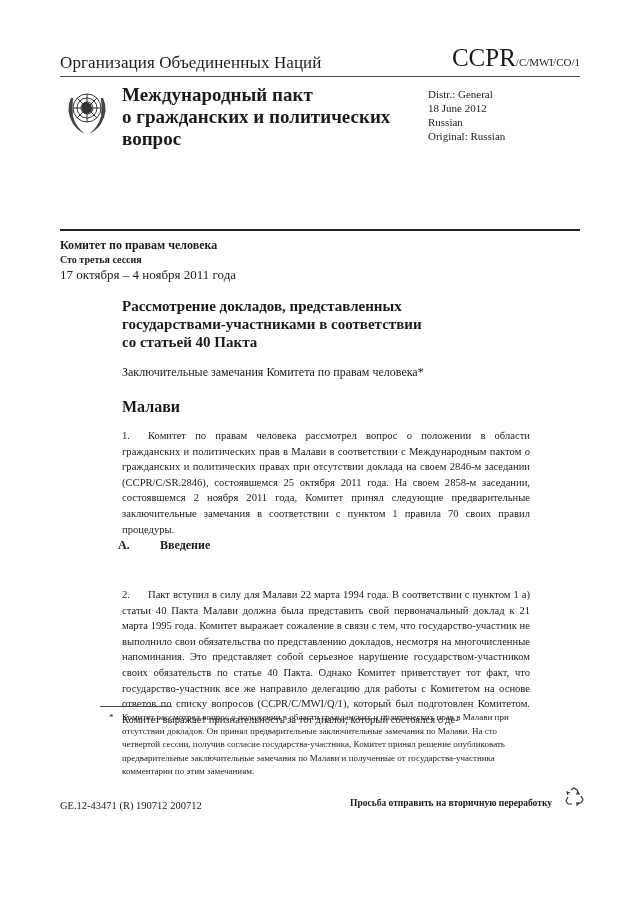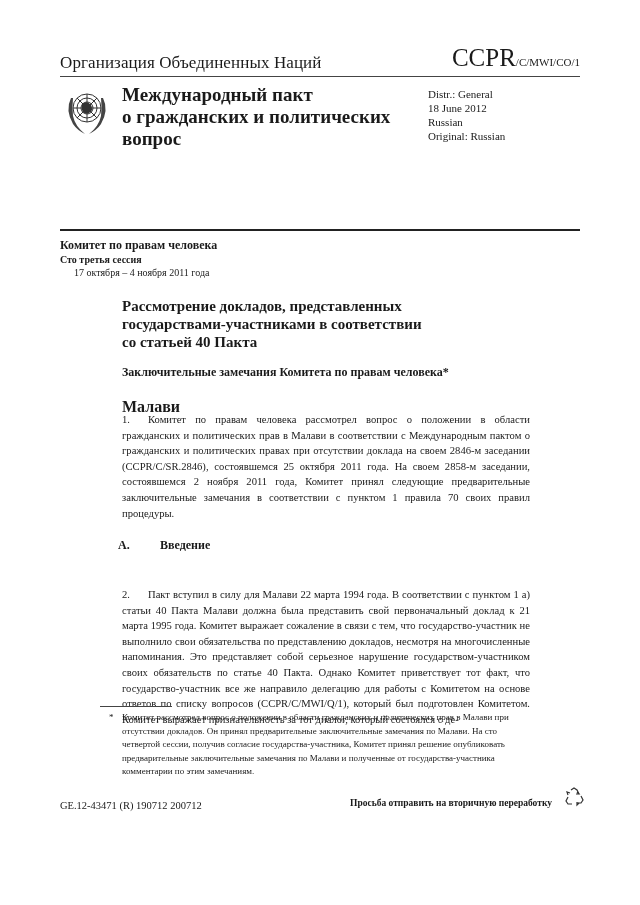--- a/index.html
+++ b/index.html
@@ -9,27 +9,27 @@
   .org { left:60px; top:53px; font-size:17px; letter-spacing:0.1px; }
   .symbol { right:60px; top:44px; font-size:25px; white-space:nowrap;margin-left:9px; }
   .symbol .suffix { font-size:11px; }
   .rule-top { left:60px; top:76px; width:520px; height:0; border-top:1px solid #444; }
   .logo { left:63px; top:84px; width:48px; height:56px; }
   .covenant { left:122px; top:84px; font-size:19px; font-weight:bold; line-height:22px; width:280px; }
   .distr { left:428px; top:87px; font-size:11px; line-height:14px; }
   .rule-thick { left:60px; top:229px; width:520px; height:0; border-top:2px solid #222; }
   .committee { left:60px; top:238px; font-size:12px; font-weight:bold; }
   .session { left:60px; top:254px; font-size:10px; font-weight:bold; }
-  .dates { left:74px; top:267px; font-size:10px; }
+  .dates { left:60px; top:267px; font-size:13px; }
   .title { left:122px; top:297px; font-size:15px; font-weight:bold; line-height:18px; width:340px; }
-  .subtitle { left:122px; top:365px; font-size:12px; font-weight:bold; }
+  .subtitle { left:122px; top:365px; font-size:12px; font-weight:normal; }
   .country { left:122px; top:398px; font-size:16px; font-weight:bold; }
   .para { left:122px; width:408px; font-size:10.6px; line-height:15.6px; text-align:justify; }
   .para .num { display:inline-block; width:26px; }
-  .p1 { top:412px; }
+  .p1 { top:428px; }
   .sec-a { left:80px; top:538px; font-size:12px; font-weight:bold;margin-left:38px; }
   .sec-a .letter { display:inline-block; width:42px; }
   .p2 { top:587px; }
   .fn-rule { left:100px; top:706px; width:72px; height:0; border-top:1px solid #444; }
   .fn { left:122px; top:711px; width:398px; font-size:9px; line-height:13.5px; }
   .fn .mark { position:absolute; left:-13px; top:0; }
   .docnum { left:60px; top:800px; font-size:10.5px; }
   .recycle-text { left:350px; top:798px; font-size:9.5px; font-weight:bold; }
   .recycle-icon { left:563px; top:786px; width:22px; height:22px; }
 </style>

